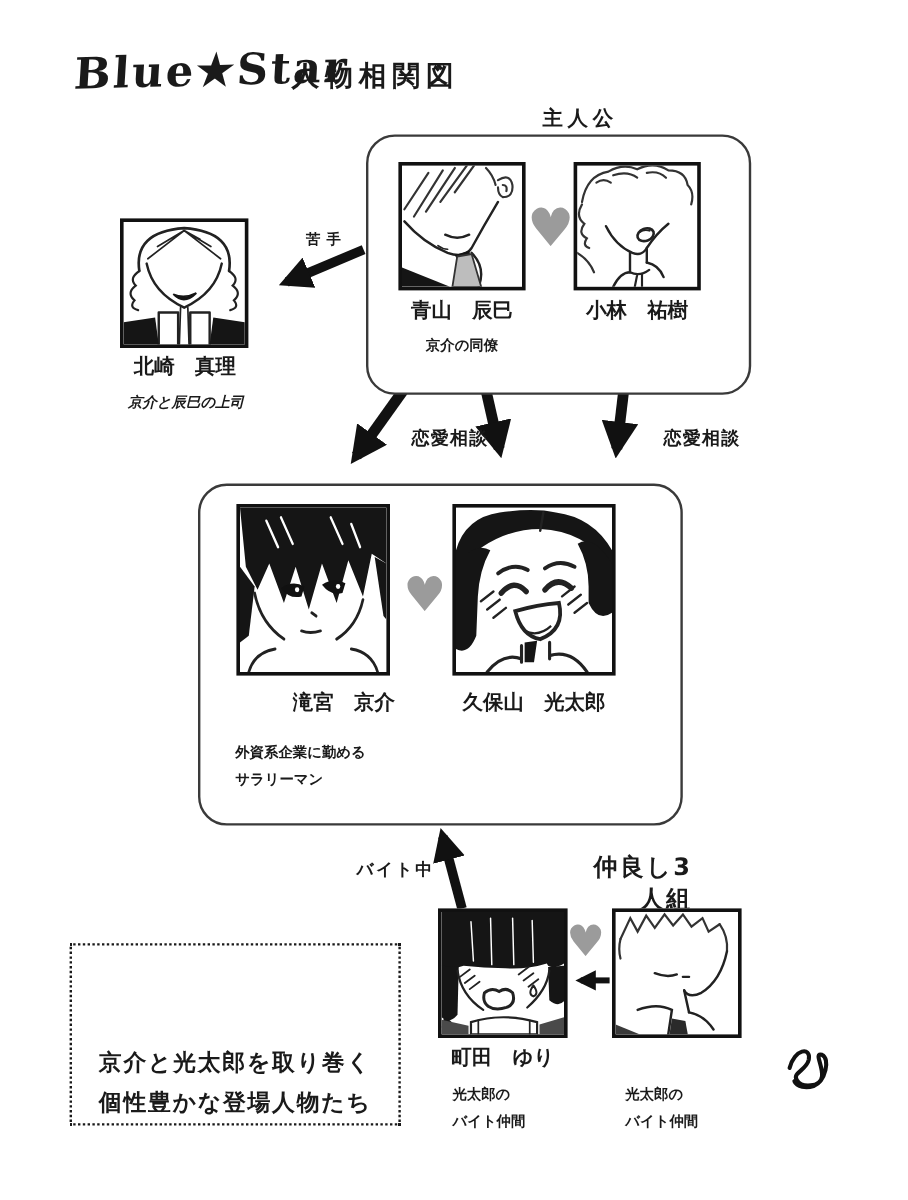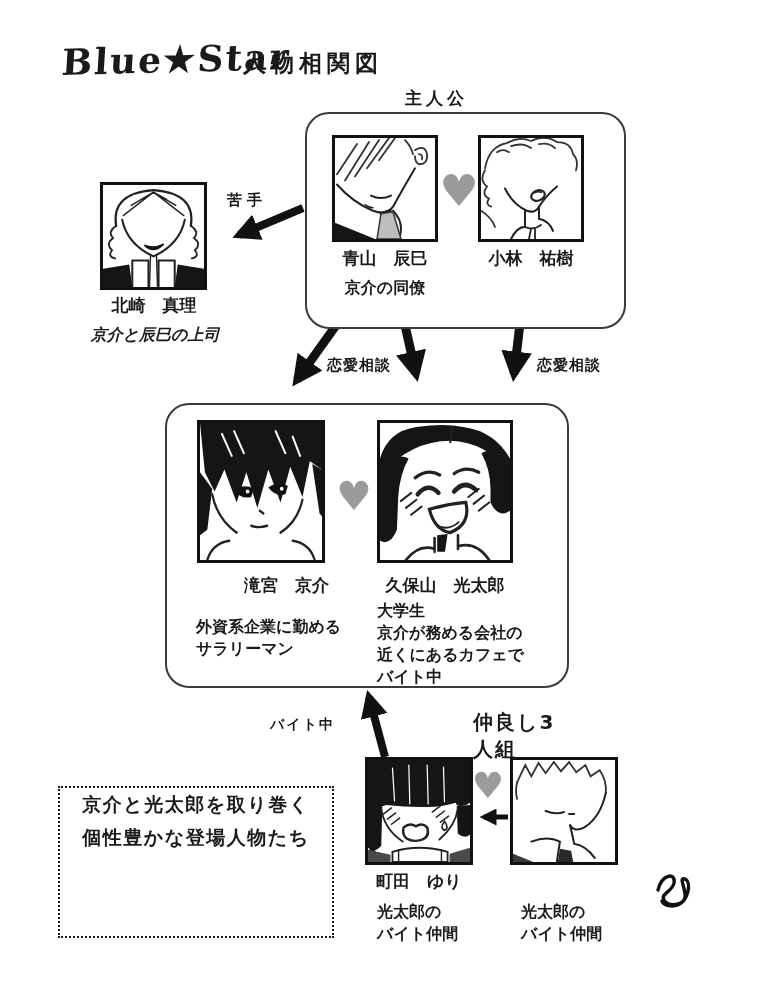--- a/index.html
+++ b/index.html
@@ -2,27 +2,27 @@
 <html><head>
 <meta charset="utf-8">
 <style>
   html,body{margin:0;padding:0;background:#fff;}
   .page{position:relative;width:757px;height:1000px;background:#fff;overflow:hidden;
         font-family:"DejaVu Sans","Liberation Sans",sans-serif;color:#1a1a1a;}
   .abs{position:absolute;}
   .logo{font-size:36px;font-weight:bold;letter-spacing:2px;transform:skewX(-5deg) rotate(-1.5deg);
         font-family:"DejaVu Serif","Liberation Serif",serif;}
   .heading{font-size:23px;font-weight:bold;letter-spacing:5px;}
-  .jlabel{font-weight:bold;text-align:left;}
+  .jlabel{font-weight:bold;text-align:right;}
   .group-box{border:2px solid #3a3a3a;border-radius:24px;background:#fff;}
-  .dotted-box{border:2px dotted #1a1a1a;background:#fff;display:flex;align-items:flex-start;justify-content:center;}
+  .dotted-box{border:2px dotted #1a1a1a;background:#fff;display:flex;align-items:flex-end;justify-content:center;}
   .portrait{background:#fff;border:3px solid #111;box-sizing:border-box;}
   .portrait svg{display:block;width:100%;height:100%;}
   .char-name{font-size:17px;font-weight:bold;text-align:center;white-space:nowrap;}
-  .char-desc{font-size:16px;font-weight:bold;line-height:22px;white-space:pre-line;}
+  .char-desc{font-size:12px;font-weight:bold;line-height:22px;white-space:pre-line;}
   .center{text-align:center;}
   .heart{color:#9b9b9b;line-height:1;}
   .note-text{font-size:19px;font-weight:bold;letter-spacing:1.5px;line-height:33px;
              white-space:pre-line;text-align:center;}
   svg.arrow-layer{position:absolute;left:0;top:0;pointer-events:none;}
 </style>
 </head>
 <body>
 
 <div class="page">
@@ -85,21 +85,21 @@
       <path d="M52,55 Q56,52 61,54" stroke="#222" stroke-width="1.4" fill="none"></path>
     </svg>
   </div>
 
   <span class="abs heart" style="left:436px;top:169px;font-size:44px;width:46px;text-align:center;">♥</span>
 
   <div class="abs char-name" style="left:463px;top:247px;width:136px;">小林　祐樹</div>
   <div class="abs char-name" style="left:317px;top:247px;width:136px;">青山　辰巳</div>
   <div class="abs char-desc center" style="left:317px;top:277px;width:136px;">京介の同僚</div>
 
-  <div class="abs jlabel" style="left:227px;top:191px;width:62px;font-size:15px;letter-spacing:5px;">苦手</div>
+  <div class="abs jlabel" style="left:227px;top:191px;width:62px;font-size:12px;letter-spacing:5px;">苦手</div>
 
   <div class="abs portrait" style="left:100px;top:182px;width:107px;height:108px;">
     <svg viewBox="0 0 100 100" preserveAspectRatio="none">
       <g stroke="#222" fill="none" stroke-linecap="round">
         <path d="M13,40 Q8,8 50,5 Q92,8 87,40" stroke-width="2.2"></path>
         <path d="M50,7 L28,20 M50,7 L38,14 M50,7 L63,14 M50,7 L72,20 M50,7 L20,30 M50,7 L80,30" stroke-width="1.4"></path>
         <path d="M13,40 Q4,46 10,52 Q2,58 9,64 Q4,70 12,72" stroke-width="1.8"></path>
         <path d="M87,40 Q96,46 90,52 Q98,58 91,64 Q96,70 88,72" stroke-width="1.8"></path>
         <path d="M19,34 Q24,58 50,70 M81,34 Q76,58 50,70" stroke-width="2"></path>
         <path d="M29,74 L29,100 M45,74 L45,100 M55,74 L55,100 M71,74 L71,100 M29,74 L45,74 M55,74 L71,74" stroke-width="2"></path>
@@ -155,24 +155,20 @@
       <path d="M44,82 L52,81 L50,94 L44,94 Z" fill="#151515"></path>
     </svg>
   </div>
 
   <span class="abs heart" style="left:332px;top:476px;font-size:40px;width:44px;text-align:center;">♥</span>
 
   <div class="abs char-name" style="left:193px;top:574px;width:136px;text-align:right;">滝宮　京介</div>
   <div class="abs char-name" style="left:372px;top:574px;width:146px;">久保山　光太郎</div>
   <div class="abs char-desc" style="left:196px;top:616px;width:180px;">外資系企業に勤める
 サラリーマン</div>
-  <div class="abs char-desc" style="left:377px;top:600px;width:185px;">大学生
-京介が務める会社の
-近くにあるカフェで
-バイト中</div>
 
   <div class="abs jlabel" style="left:270px;top:716px;width:92px;font-size:14px;letter-spacing:2px;">バイト中</div>
   <div class="abs jlabel" style="left:473px;top:709px;width:104px;font-size:20px;letter-spacing:2px;">仲良し3人組</div>
 
   <div class="abs portrait" style="left:365px;top:757px;width:108px;height:108px;">
     <svg viewBox="0 0 100 100" preserveAspectRatio="none">
       <path d="M0,0 H100 V42 Q92,47 87,44 L86,42 Q70,47 52,46 Q34,46 18,44 Q8,48 0,44 Z" fill="#151515"></path>
       <path d="M0,44 L14,45 L13,84 Q6,92 0,86 Z" fill="#151515"></path>
       <path d="M100,44 L87,45 L88,72 Q95,78 100,73 Z" fill="#151515"></path>
       <path d="M2,86 Q10,88 9,96 Q2,100 0,94 Z" fill="#151515"></path>

